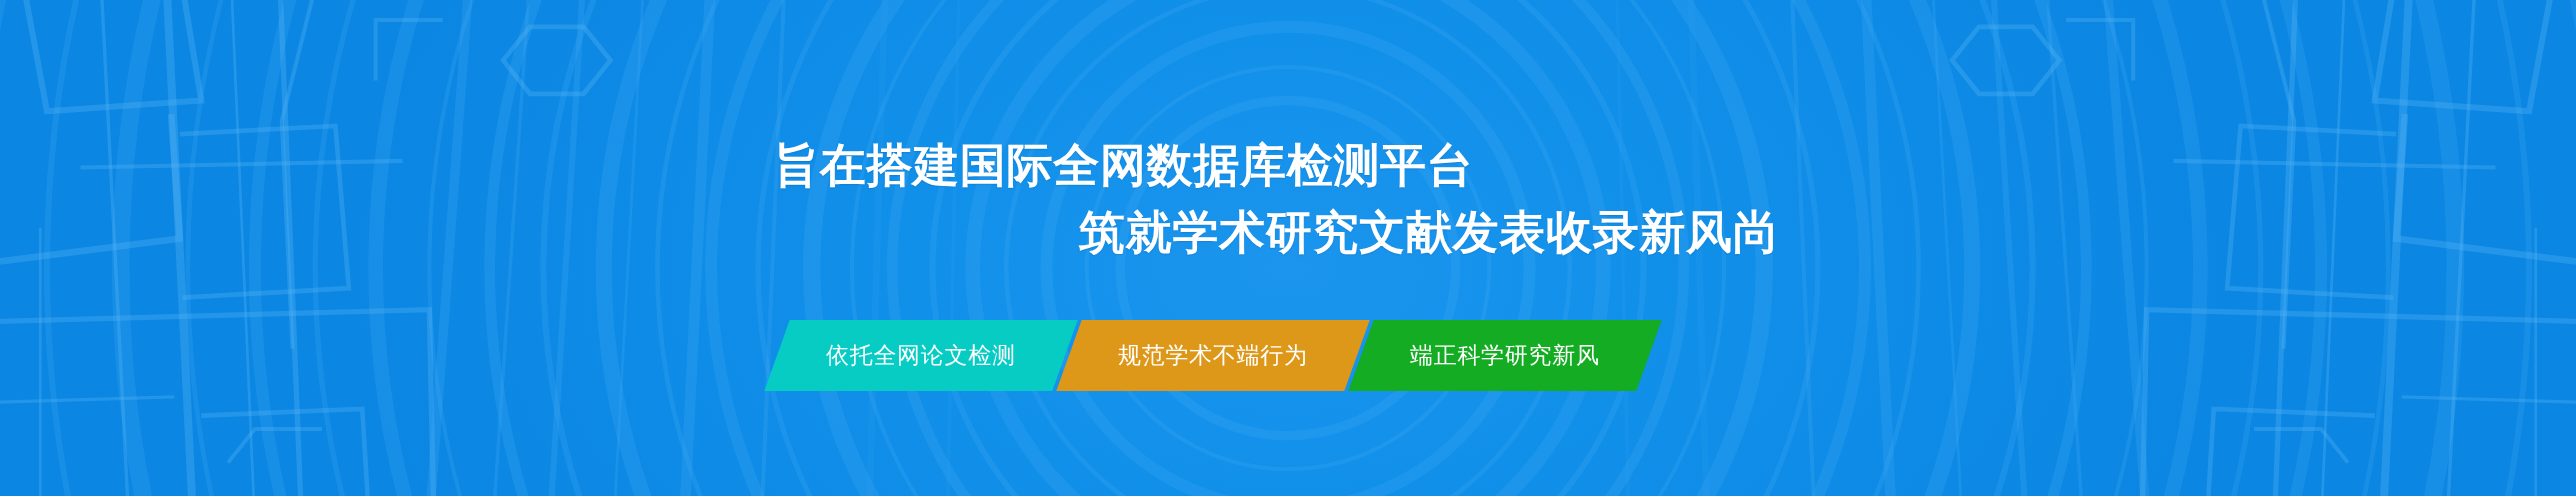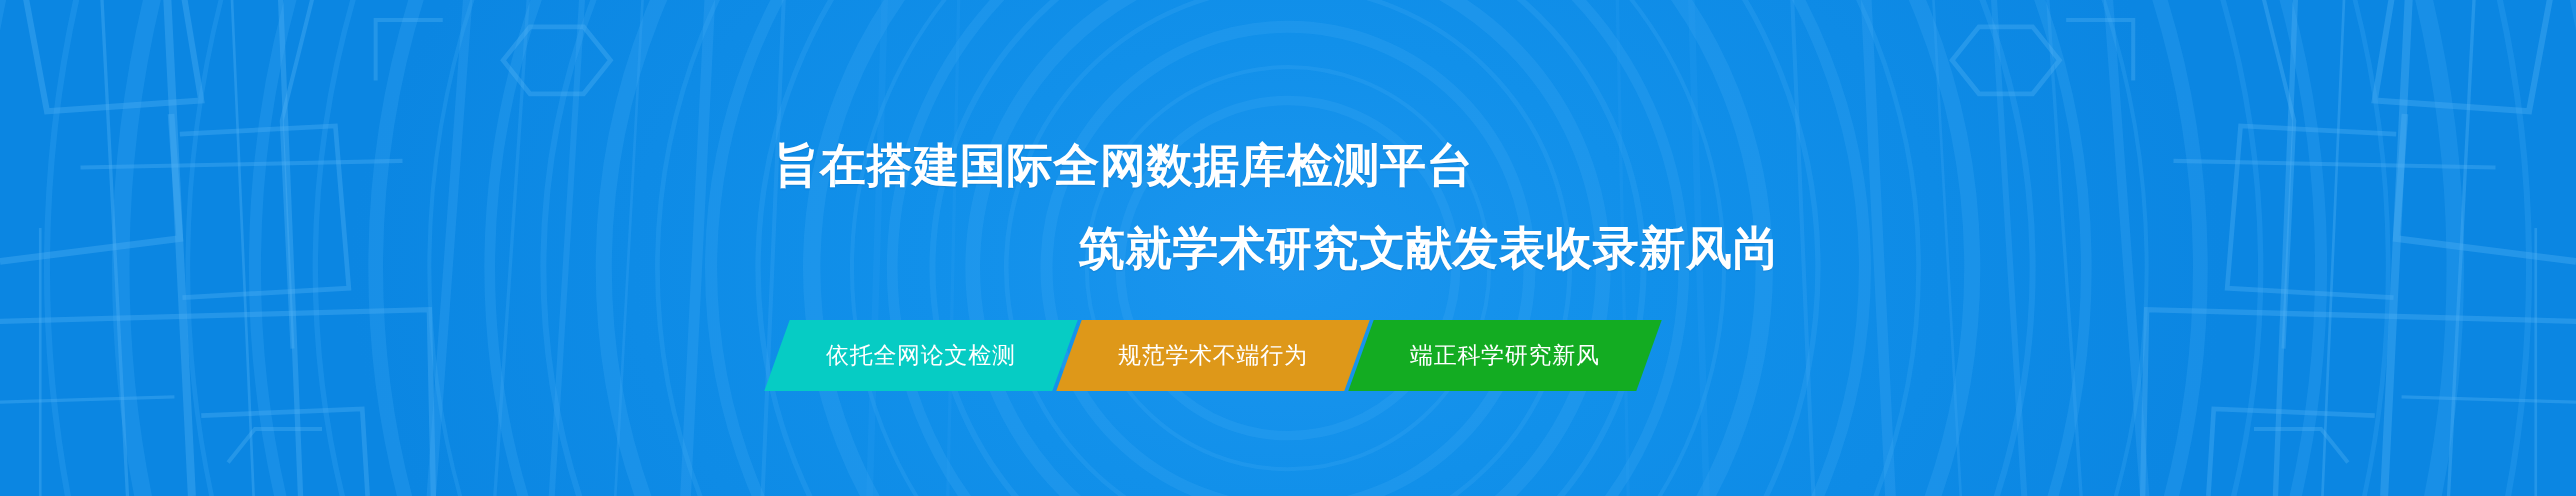--- a/index.html
+++ b/index.html
@@ -41,21 +41,21 @@
     position: absolute;
     color: #ffffff;
     font-weight: bold;
     font-size: 46px;
     line-height: 46px;
     letter-spacing: 0.7px;
     white-space: nowrap;
     text-shadow: 0 0.7px 1.3px rgba(0,60,120,0.18);
   }
   .hl-line-1 { left: 773px; top: 10.7px; }
-  .hl-line-2 { left: 1079px; top: 78px; margin-top: 16px; }
+  .hl-line-2 { left: 1079px; top: 78px; }
 
   
   .badges {
     position: absolute;
     left: 777px;
     top: 320px;
     height: 71px;
     display: flex;
     align-items: stretch;
   }

